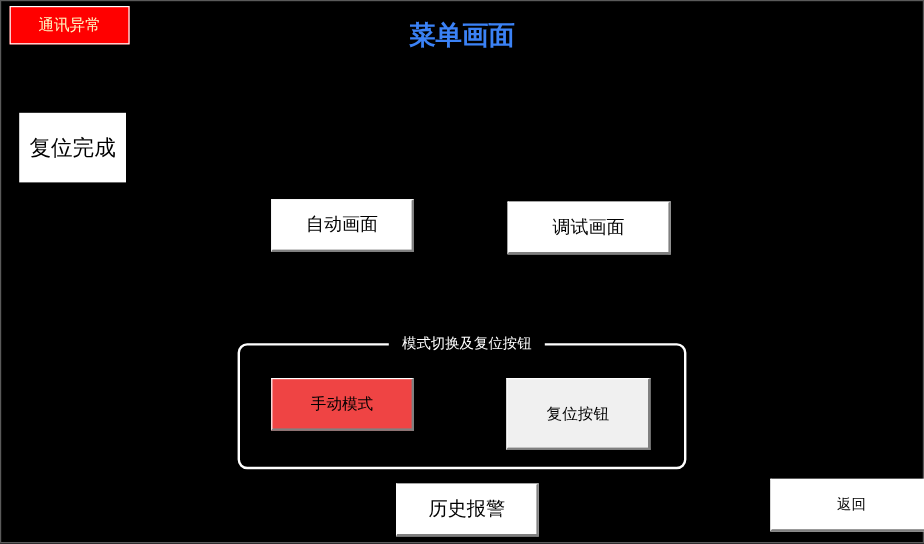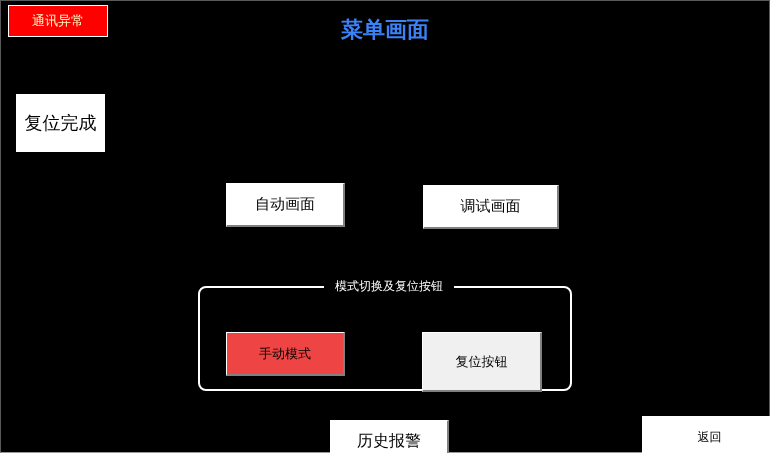--- a/index.html
+++ b/index.html
@@ -4,21 +4,21 @@
 <style>
   html, body { margin:0; padding:0; }
   body { width:770px; height:453px; background:#000; position:relative; overflow:hidden;
          font-family:"DejaVu Sans", sans-serif; }
   .frame { position:absolute; left:0; top:0; width:768px; height:451px; border:1px solid #5a5a5a; border-bottom:1px solid #9a9a9a; }
   .abs { position:absolute; box-sizing:border-box; display:flex; align-items:center; justify-content:center; }
   .title { left:300px; top:12px; width:170px; height:36px; color:#3b82f6; font-size:22px; font-weight:bold; }
   .comm { left:8px; top:5px; width:100px; height:32px; background:#ff0000; border:1px solid #fff; color:#fef9c3; font-size:13px; }
   .reset-done { left:16px; top:70px; width:89px; height:58px; background:#fff; color:#000; font-size:18px;margin-top:24px; }
   .btn { background:#fff; color:#000; border-top:1px solid #fff; border-left:1px solid #fff;
-         border-right:2px solid #808080; border-bottom:2px solid #808080; cursor:pointer;margin-top:17px; }
+         border-right:2px solid #808080; border-bottom:2px solid #808080; cursor:pointer; }
   .nav-auto { left:226px; top:166px; width:119px; height:44px; font-size:15px; }
   .nav-debug { left:423px; top:168px; width:136px; height:44px; font-size:15px; }
   .group { position:absolute; left:198px; top:286px; width:374px; height:105px; border:2px solid #fff; border-radius:8px; box-sizing:border-box; }
   .group-label { position:absolute; left:324px; top:277px; width:130px; height:18px; background:#000; color:#fff; font-size:12px;
                  display:flex; align-items:center; justify-content:center; }
   .mode { left:226px; top:315px; width:119px; height:44px; background:#ef4444; font-size:13px; }
   .resetbtn { left:422px; top:315px; width:120px; height:60px; background:#f0f0f0; font-size:13px; }
   .history { left:330px; top:403px; width:119px; height:44px; font-size:16px; }
   .back { left:642px; top:399px; width:136px; height:44px; font-size:12px; }
 </style>

